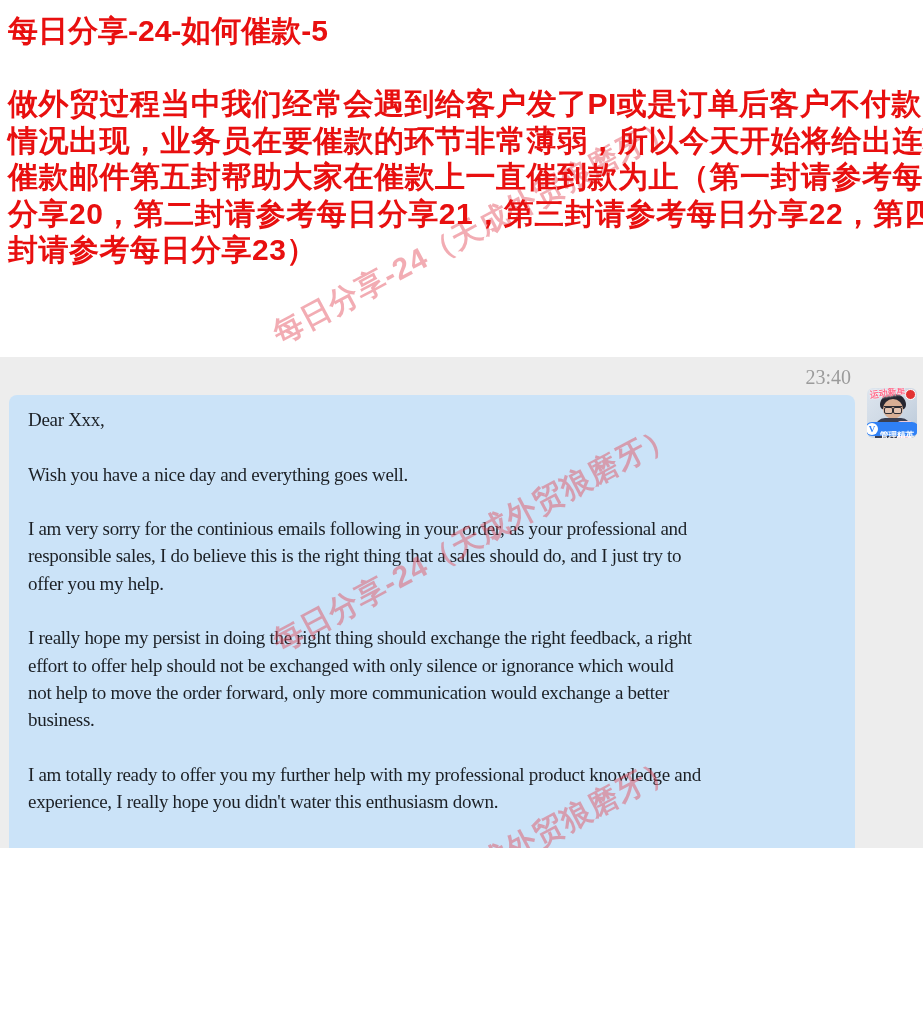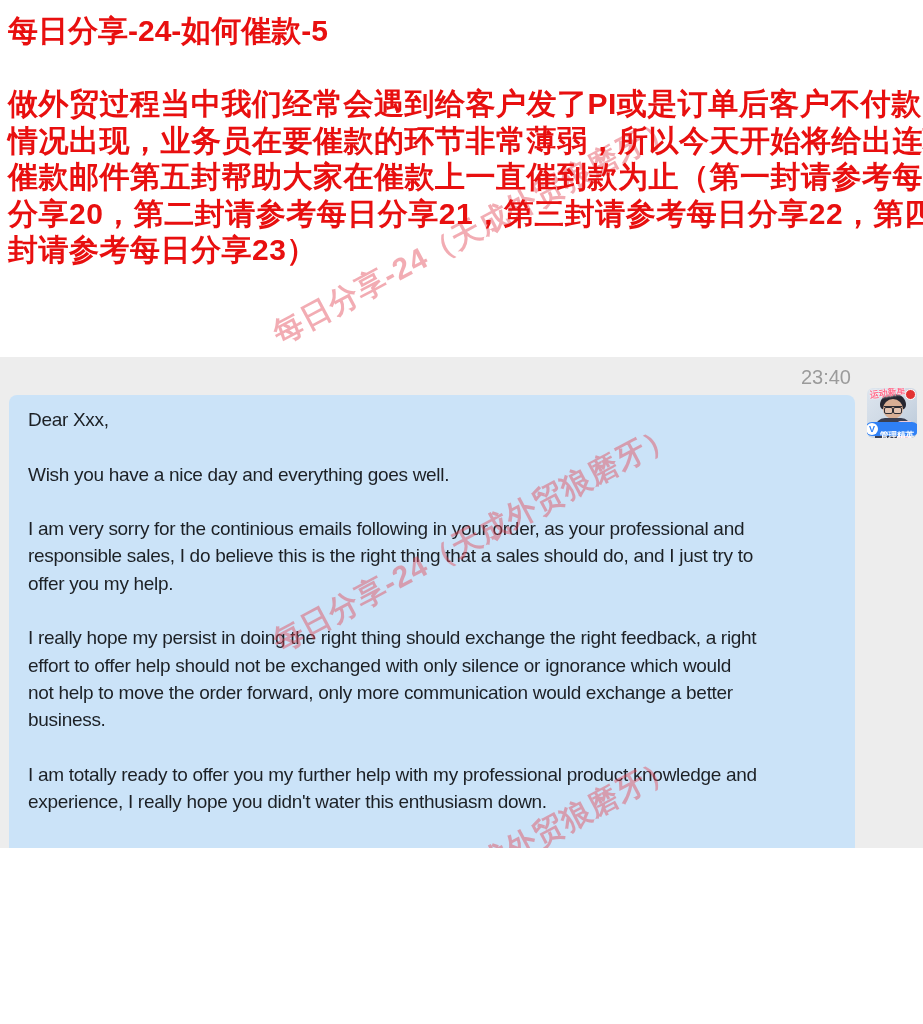--- a/index.html
+++ b/index.html
@@ -7,21 +7,21 @@
         font-family:"Liberation Sans",sans-serif;}
 
   
   .header{position:absolute;left:0;top:0;width:923px;z-index:5;}
   .header-title{position:absolute;left:8px;top:12px;font-size:30px;line-height:37px;
         font-weight:bold;color:#e80f0f;white-space:pre;}
   .header-para{position:absolute;left:8px;top:86px;font-size:30px;line-height:36.5px;
         font-weight:bold;color:#e80f0f;white-space:pre;letter-spacing:0.5px;}
 
   
-  .chat{position:absolute;left:0;top:357px;width:923px;height:616px;background:#ededed;z-index:1;}
+  .chat{position:absolute;left:0;top:357px;width:923px;height:616px;background:#ededed;z-index:1;font-family:Liberation Serif, serif;}
   .timestamp{position:absolute;top:9px;right:72px;font-size:20px;color:#9b9b9b;}
   .bubble{position:absolute;left:9px;top:38px;width:846px;box-sizing:border-box;
         background:#cbe3f8;border-radius:8px;padding:11px 8px 10px 19px;}
   .msg{font-size:19px;line-height:27.3px;letter-spacing:-0.3px;color:#1c2025;white-space:pre;}
   .prev-edge{position:absolute;left:0;top:581px;width:7px;height:30px;background:#fdfdfd;
         border-radius:0 5px 5px 0;}
 
   
   .avatar{position:absolute;left:867px;top:31px;width:50px;height:50px;border-radius:6px;
         overflow:hidden;background:linear-gradient(135deg,#dde5ee 0%,#cdd8e4 55%,#bac8d8 100%);}

